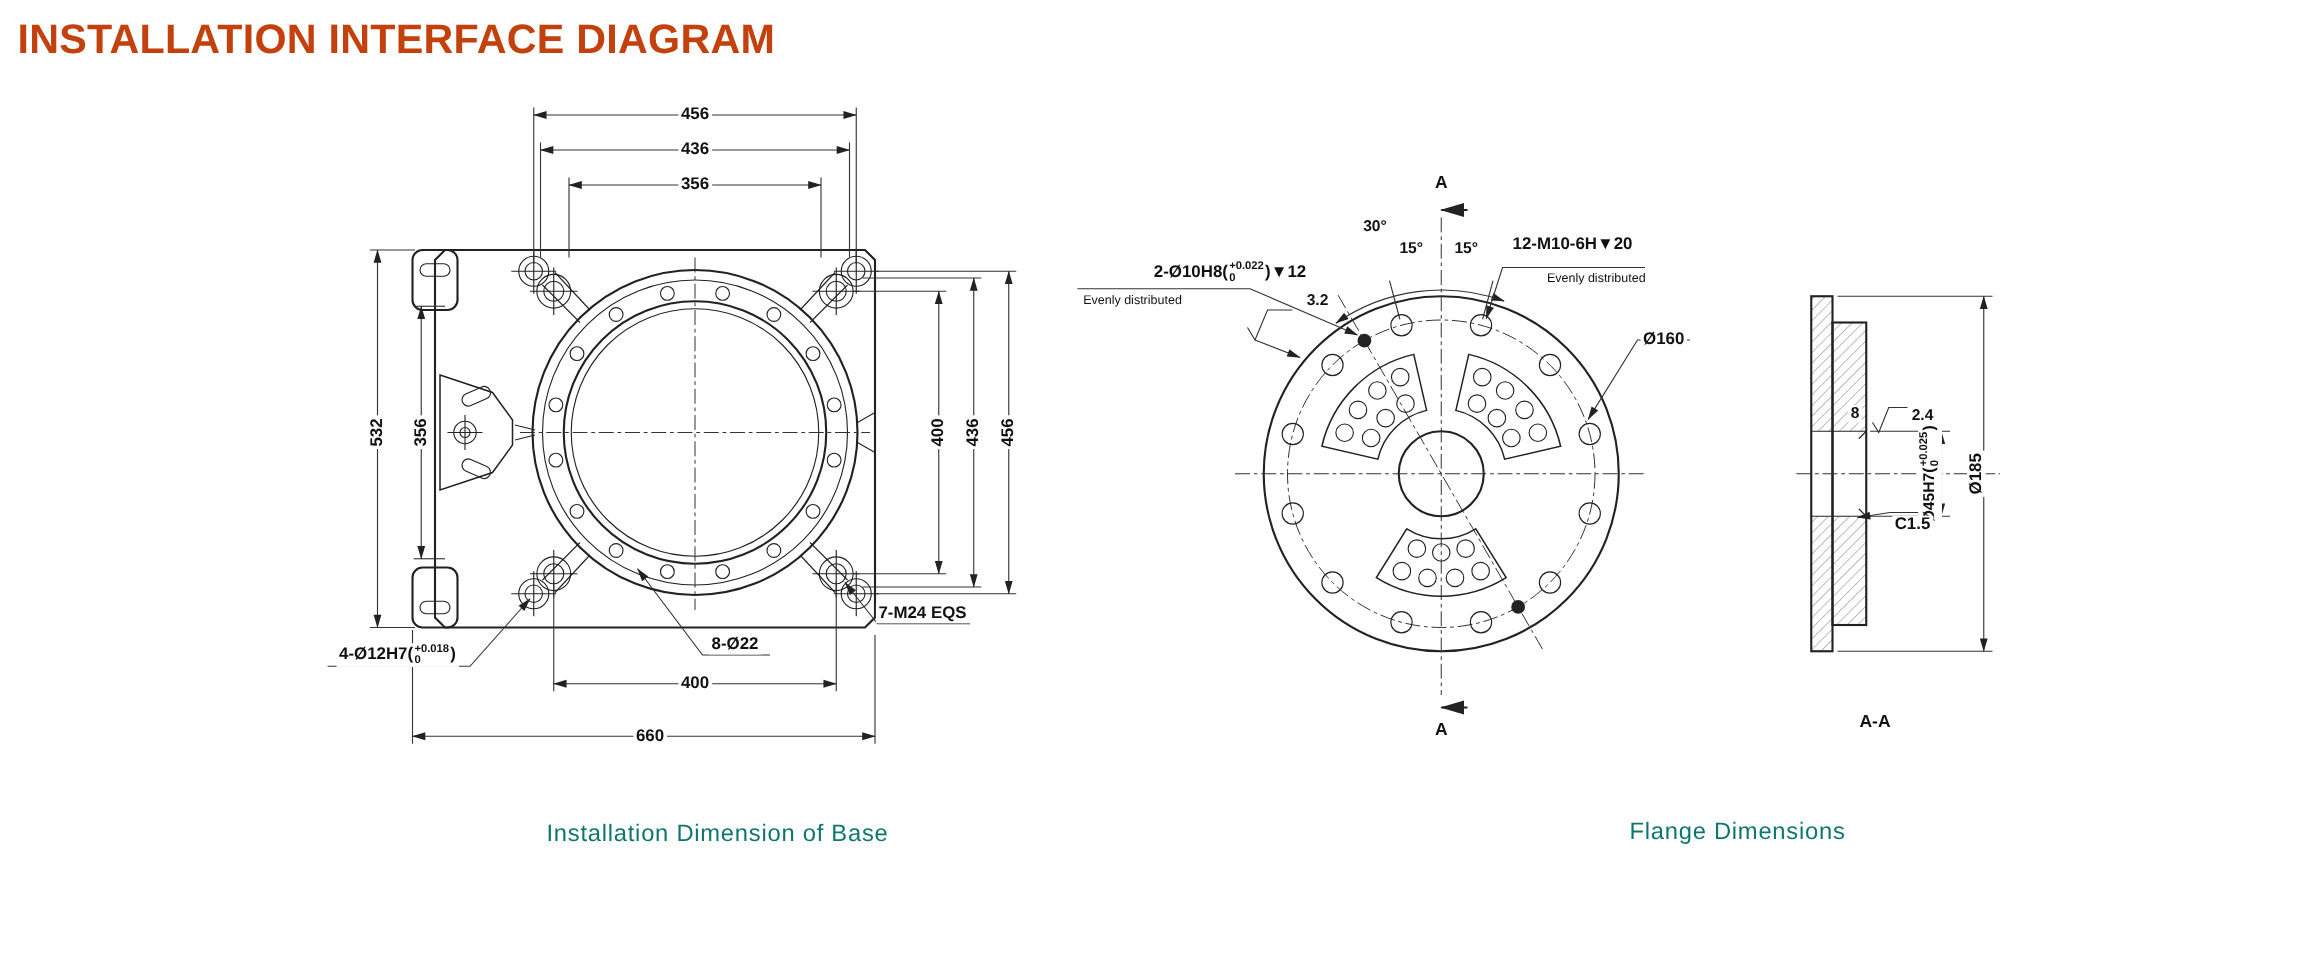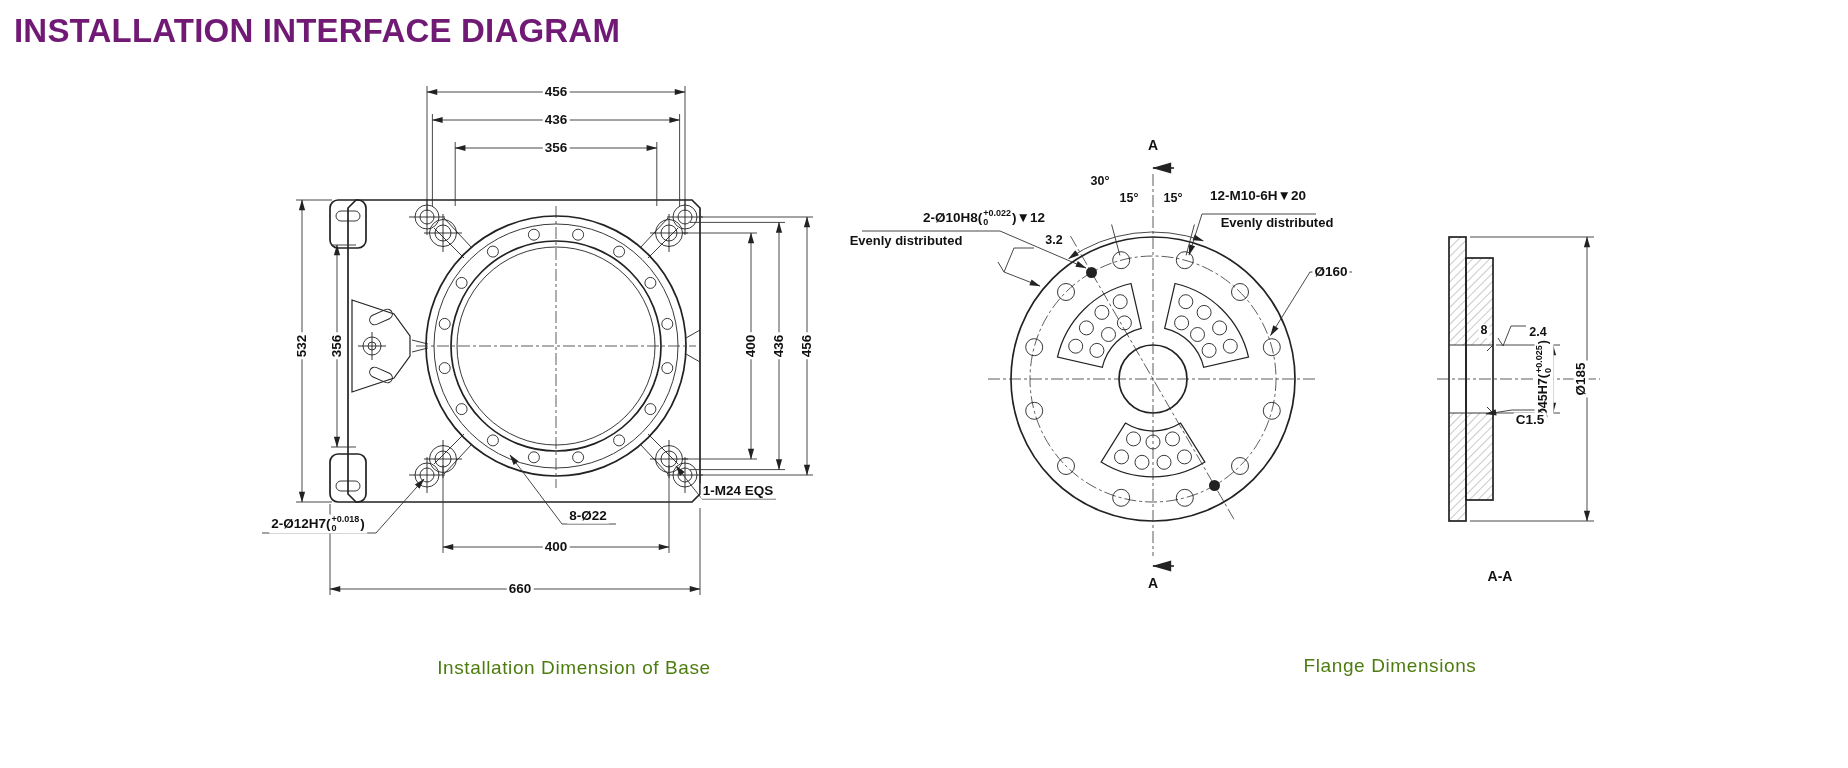--- a/index.html
+++ b/index.html
@@ -1,26 +1,26 @@
 <!DOCTYPE html>
 <html><head>
 <meta charset="utf-8">
 <style>
   html,body{margin:0;padding:0;background:#fff;}
   #stage{position:relative;width:1848px;height:768px;background:#fff;overflow:hidden;
          font-family:"Liberation Sans",sans-serif;}
-  .title{position:absolute;left:14px;top:12px;font-size:33px;font-weight:800;color:#701a75;
+  .title{position:absolute;left:14px;top:12px;font-size:33px;font-weight:800;color:#c2410c;
          letter-spacing:.2px;white-space:nowrap;}
   .caption{position:absolute;transform:translate(-50%,-50%);font-size:19px;font-weight:400;
-           color:#4d7c0f;letter-spacing:.6px;white-space:nowrap;}
+           color:#0f766e;letter-spacing:.6px;white-space:nowrap;}
   .lbl{position:absolute;transform:translate(-50%,-50%);font-size:13.5px;font-weight:600;
        color:#111;background:#fff;padding:0 2px;line-height:1.1;white-space:nowrap;}
   .lbl.rot{transform:translate(-50%,-50%) rotate(-90deg);}
   .lbl.sm{font-size:12.5px;}
-  .lbl.note{font-weight:700;font-size:13px;}
+  .lbl.note{font-weight:400;font-size:10px;}
   .lbl.mark{font-size:14px;font-weight:700;background:transparent;}
   .tolwrap{display:inline-flex;flex-direction:column;align-items:flex-start;
            vertical-align:middle;font-size:9px;line-height:1.05;font-weight:600;margin:0 1px;}
   svg{position:absolute;left:0;top:0;}
   .thin{stroke:#222;stroke-width:.9;fill:none;}
   .med{stroke:#222;stroke-width:1.2;fill:none;}
   .thick{stroke:#222;stroke-width:1.7;fill:none;}
   .cl{stroke:#333;stroke-width:.8;fill:none;stroke-dasharray:12 3 3 3;}
   .dim{stroke:#333;stroke-width:.9;fill:none;}
 </style>
@@ -274,26 +274,26 @@
   <div class="lbl" style="left:556px;top:120px">436</div>
   <div class="lbl" style="left:556px;top:148px">356</div>
   <div class="lbl rot" style="left:302px;top:346px">532</div>
   <div class="lbl rot" style="left:337px;top:346px">356</div>
   <div class="lbl rot" style="left:751px;top:346px">400</div>
   <div class="lbl rot" style="left:779px;top:346px">436</div>
   <div class="lbl rot" style="left:807px;top:346px">456</div>
   <div class="lbl" style="left:556px;top:547px">400</div>
   <div class="lbl" style="left:520px;top:589px">660</div>
 
-  <div class="lbl" style="left:318px;top:524px"><span>2-Ø12H7(</span><span class="tolwrap">
+  <div class="lbl" style="left:318px;top:524px"><span>4-Ø12H7(</span><span class="tolwrap">
         <span>+0.018</span>
         <span>0</span>
       </span><span>)</span></div>
   <div class="lbl" style="left:588px;top:516px">8-Ø22</div>
-  <div class="lbl" style="left:738px;top:491px">1-M24 EQS</div>
+  <div class="lbl" style="left:738px;top:491px">7-M24 EQS</div>
   <div class="caption" style="left:574px;top:668px">Installation Dimension of Base</div>
 
   <div class="lbl mark" style="left:1153px;top:146px">A</div>
   <div class="lbl mark" style="left:1153px;top:584px">A</div>
   <div class="lbl sm" style="left:1100px;top:182px">30°</div>
   <div class="lbl sm" style="left:1129px;top:199px">15°</div>
   <div class="lbl sm" style="left:1173px;top:199px">15°</div>
 
   <div class="lbl" style="left:984px;top:218px"><span>2-Ø10H8(</span><span class="tolwrap">
         <span>+0.022</span>

